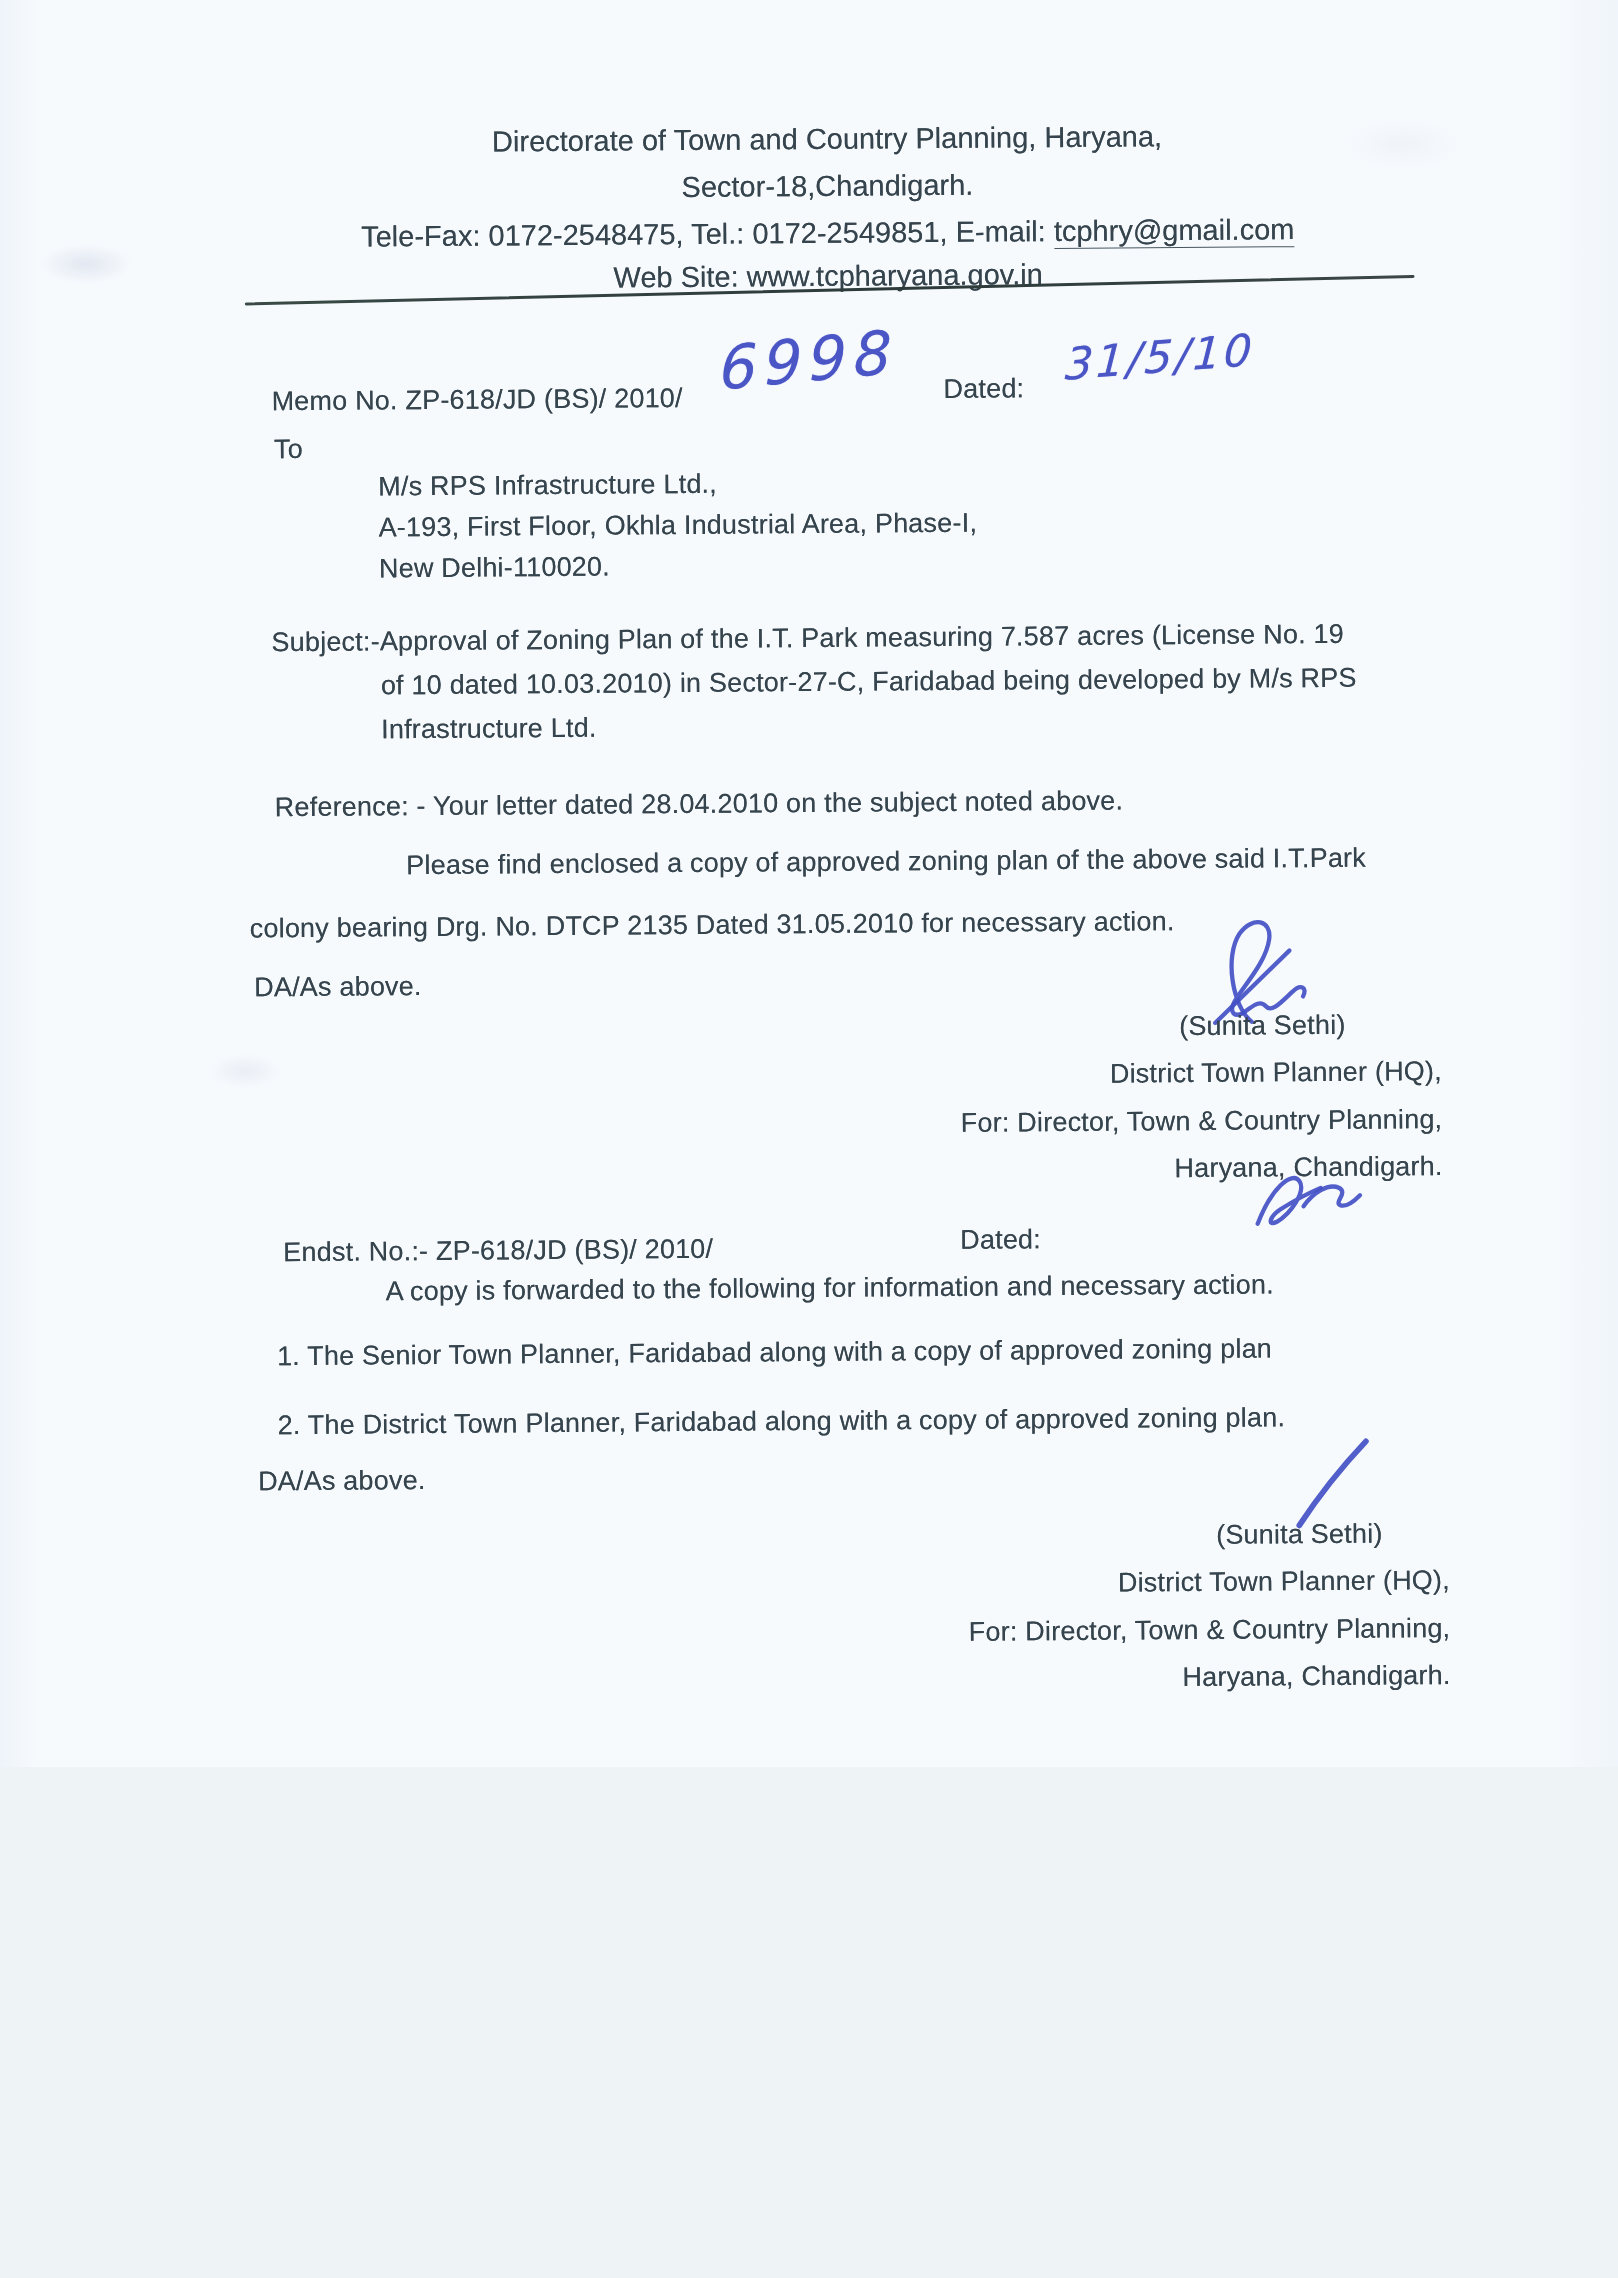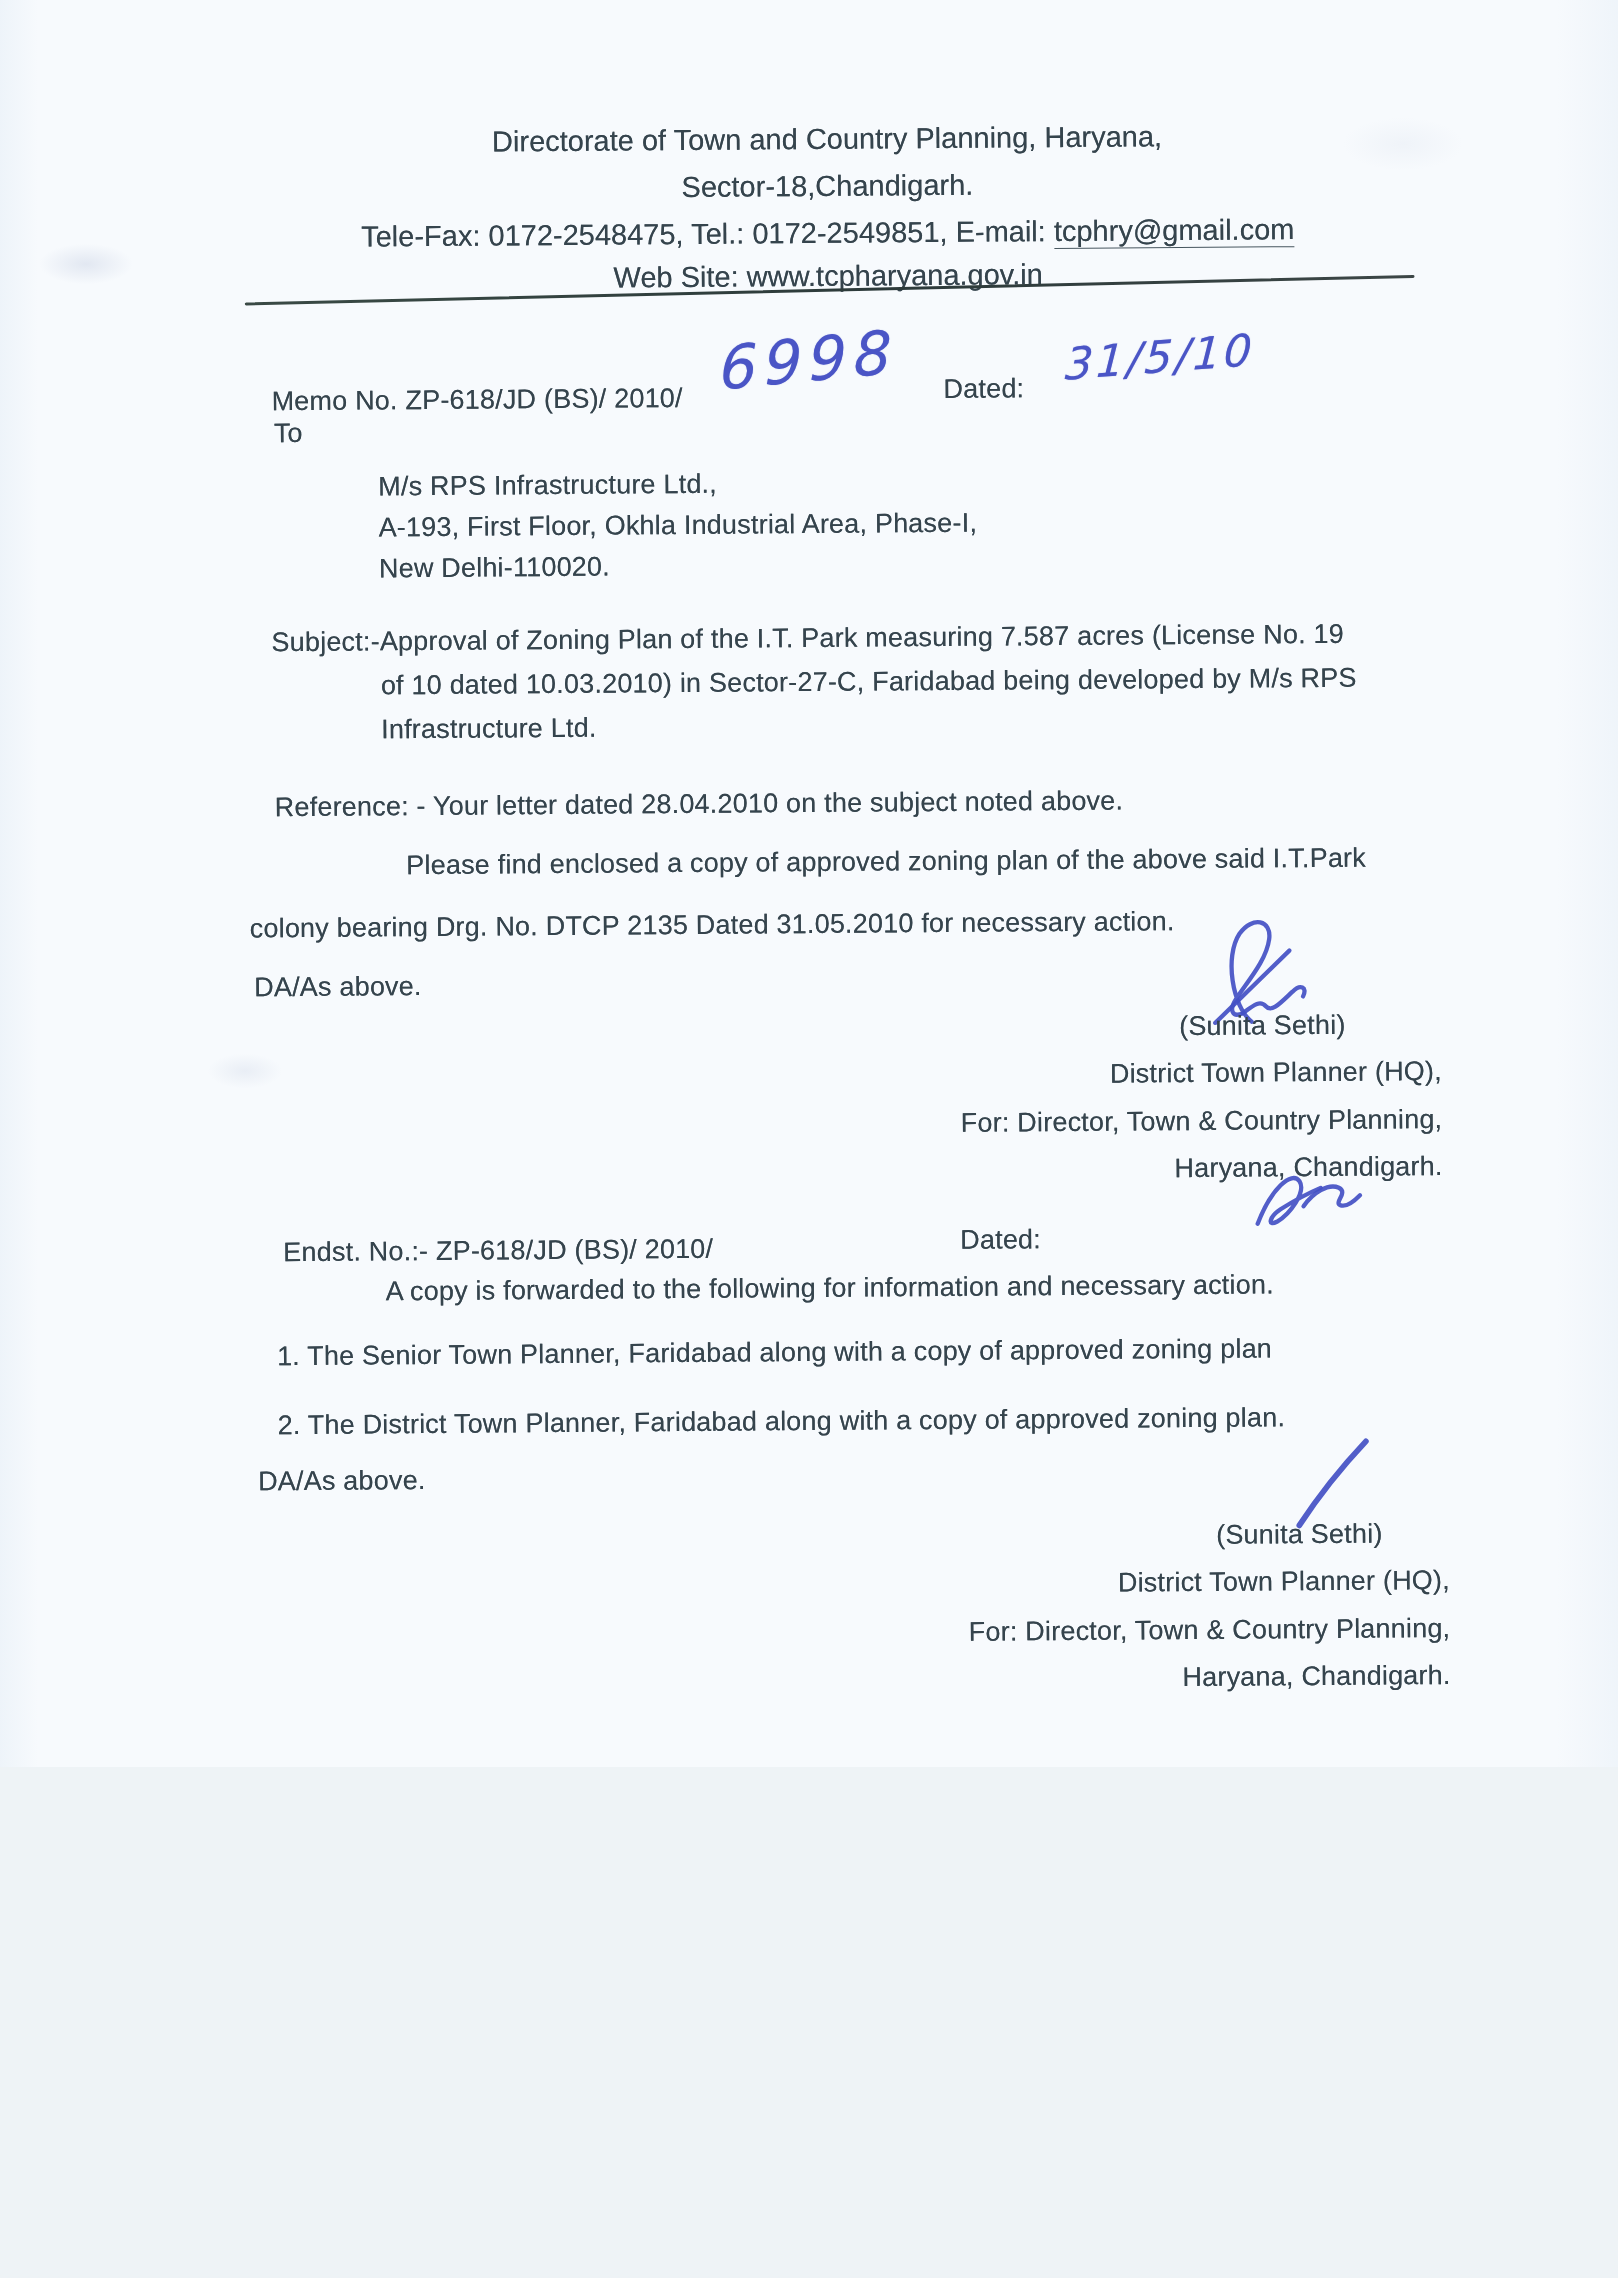--- a/index.html
+++ b/index.html
@@ -127,21 +127,21 @@
       <div class="hline hdr" style="top:260px;">Web Site: www.tcpharyana.gov.in</div>
     </div>
 
     <div class="rule"></div>
 
     <div class="ln" style="left:274px; top:382px;">Memo No. ZP-618/JD (BS)/ 2010/</div>
     <div class="handwriting hw-no">6998</div>
     <div class="ln" style="left:946px; top:375px;">Dated:</div>
     <div class="handwriting hw-date">31/5/10</div>
 
-    <div class="ln" style="left:276px; top:414px;">To</div>
+    <div class="ln" style="left:276px; top:430px;">To</div>
     <div class="ln" style="left:380px; top:468px;">M/s RPS Infrastructure Ltd.,</div>
     <div class="ln" style="left:380px; top:509px;">A-193, First Floor, Okhla Industrial Area, Phase-I,</div>
     <div class="ln" style="left:380px; top:550px;">New Delhi-110020.</div>
 
     <div class="ln" style="left:272px; top:623px;">Subject:-Approval of Zoning Plan of the I.T. Park measuring 7.587 acres (License No. 19</div>
     <div class="ln" style="left:381px; top:667px;">of 10 dated 10.03.2010) in Sector-27-C, Faridabad being developed by M/s RPS</div>
     <div class="ln" style="left:381px; top:711px;">Infrastructure Ltd.</div>
 
     <div class="ln" style="left:274px; top:788px;">Reference: - Your letter dated 28.04.2010 on the subject noted above.</div>
 

